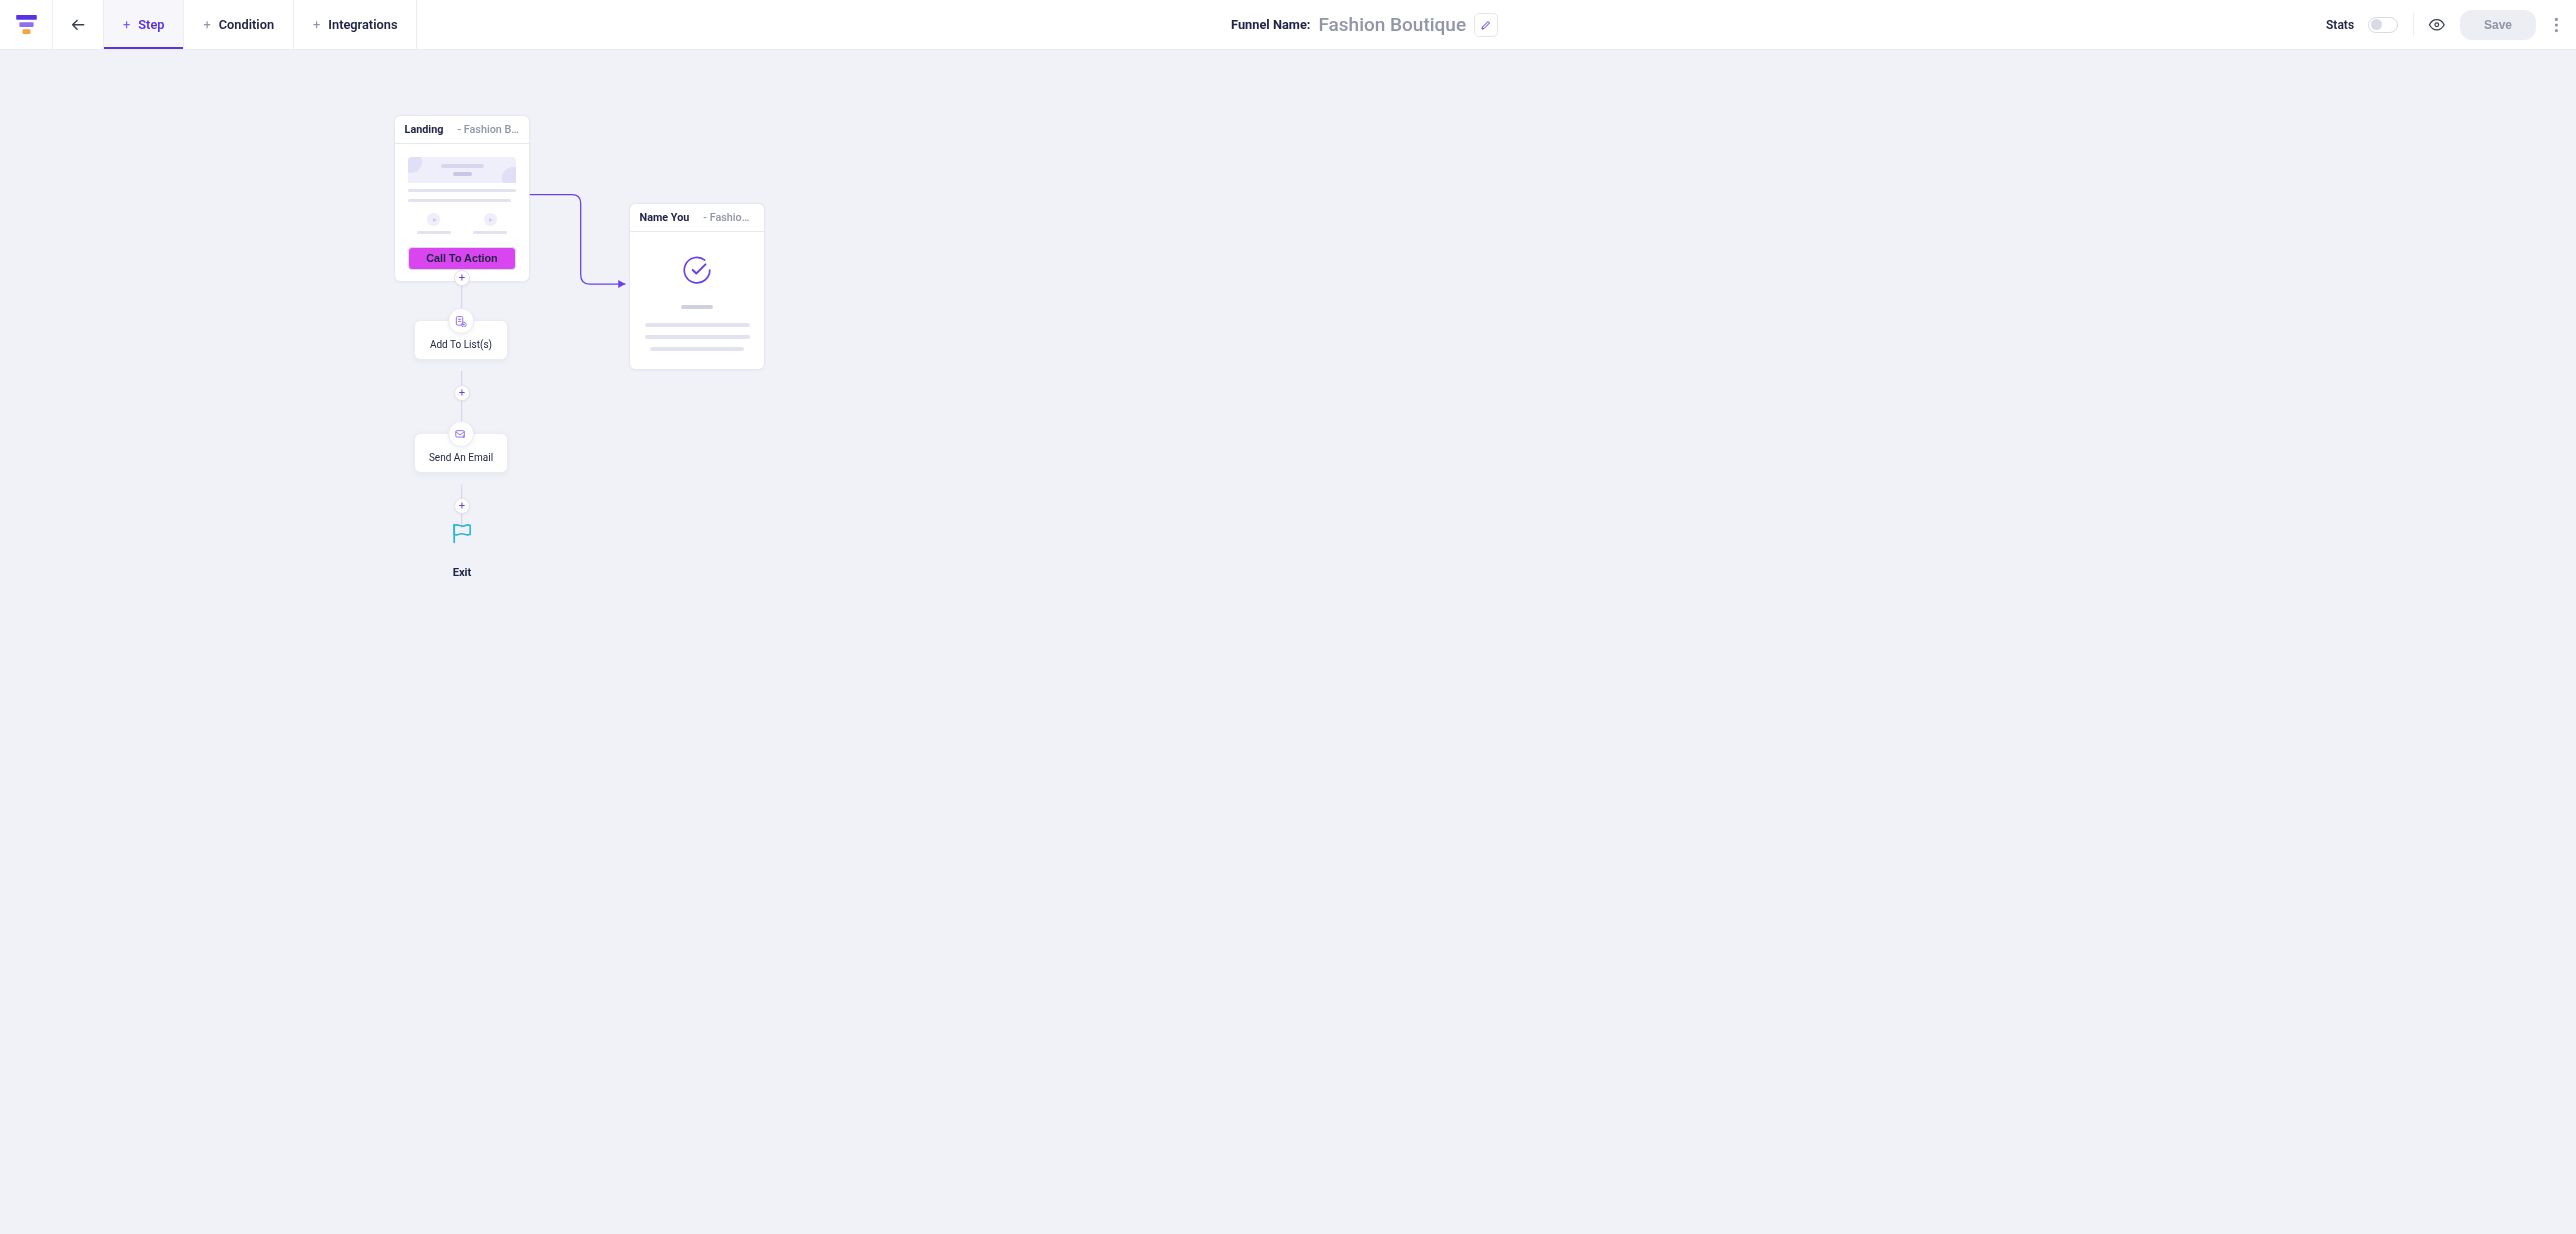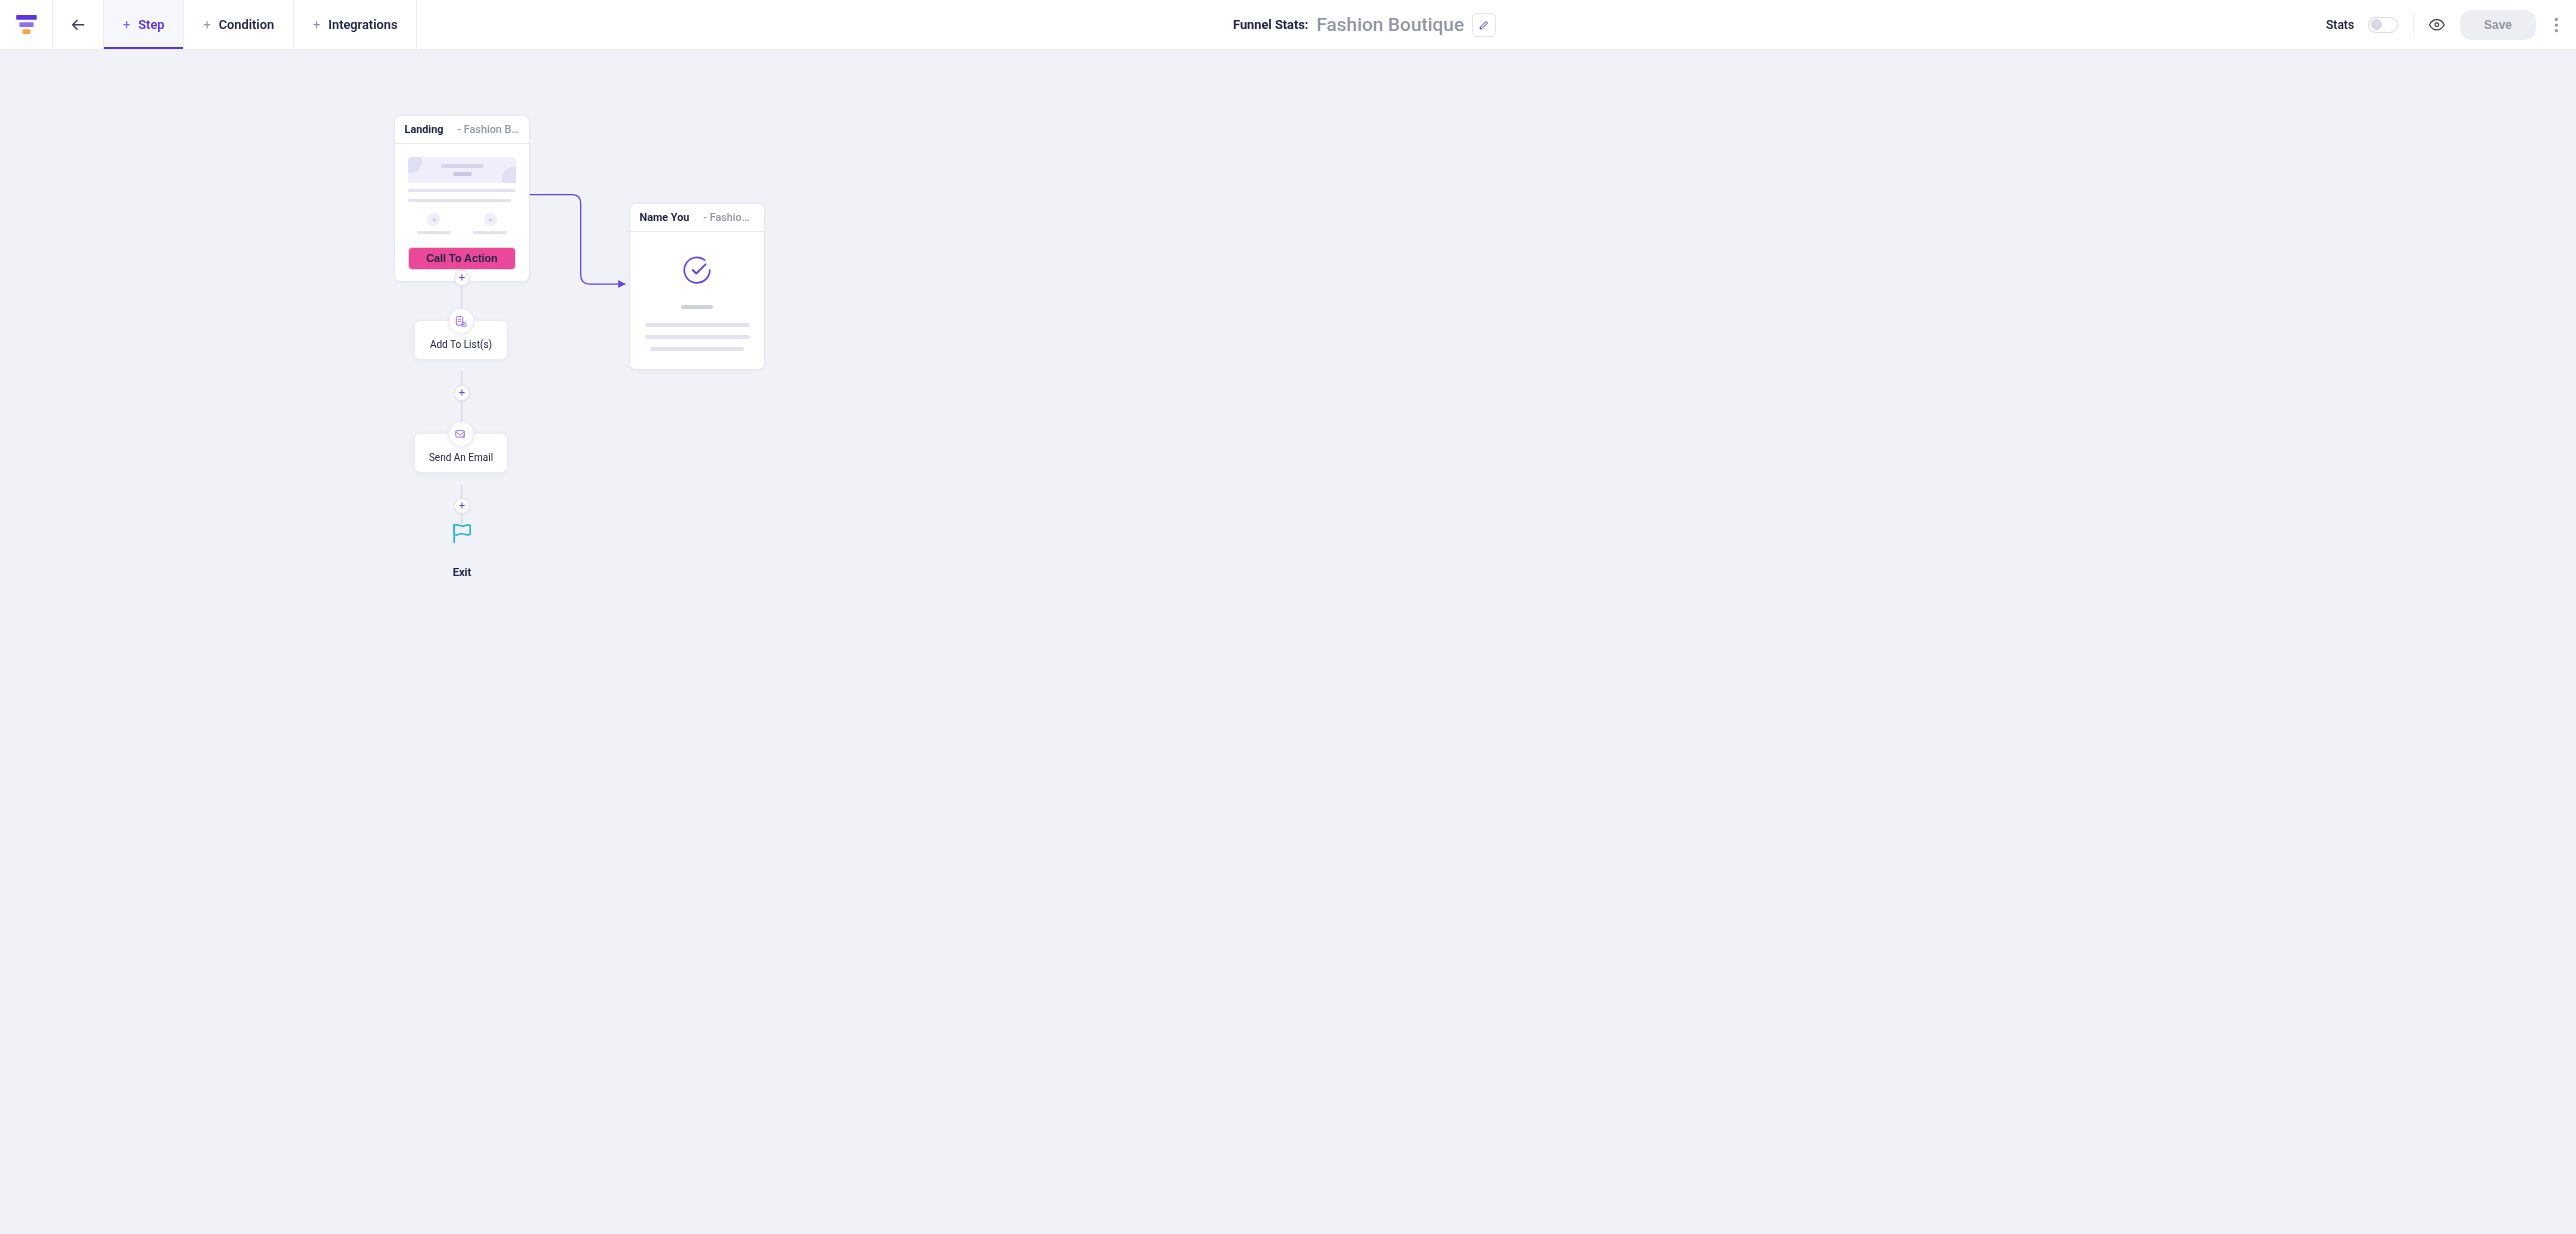--- a/index.html
+++ b/index.html
@@ -160,21 +160,21 @@
   .mock-line{height:3.2px;background:#e2e3ee;border-radius:2.4px;margin-top:6.4px;}
   .mock-cols{display:flex;gap:22.4px;justify-content:center;margin-top:11.2px;}
   .mock-col{display:flex;flex-direction:column;align-items:center;gap:4.8px;}
   .mock-dot{width:12.8px;height:12.8px;border-radius:50%;background:#efeefb;display:flex;align-items:center;justify-content:center;}
   .mock-dot::after{content:"";width:0;height:0;border-left:4px solid #d0cde9;border-top:2.4px solid transparent;border-bottom:2.4px solid transparent;margin-left:1.6px;}
   .mock-smline{width:34px;height:3.2px;background:#e2e3ee;border-radius:2.4px;}
   .cta-btn {
     margin-top: 12.8px;
     width: 100%;
     border: 0.8px solid #d9dbe6;
-    background: #ec4899;
+    background: #d946ef;
     border-radius: 4px;
     padding: 4.8px 0;
     font-size: 10.8px;
     font-weight: 600;
     color: #212647;
     cursor: pointer;
   }
 
   
   .thanks-body { padding: 21px 14.4px 17.6px; display:flex;flex-direction:column;align-items:center; }
@@ -252,21 +252,21 @@
   <div class="tab">
     <span class="plus-mini">+</span>
     <span>Condition</span>
   </div>
   <div class="tab">
     <span class="plus-mini">+</span>
     <span>Integrations</span>
   </div>
 
   <div class="center-area">
-    <span class="fn-label">Funnel Stats:</span>
+    <span class="fn-label">Funnel Name:</span>
     <span class="fn-value">Fashion Boutique</span>
     <div class="edit-btn">
       <svg width="12" height="12" viewBox="0 0 24 24">
         <path d="M4 20l4-1 11-11-3-3L5 16l-1 4z" fill="none" stroke="#5a32e6" stroke-width="2" stroke-linejoin="round"></path>
       </svg>
     </div>
   </div>
 
   <div class="right-area">
     <span class="stats-label">Stats</span>

